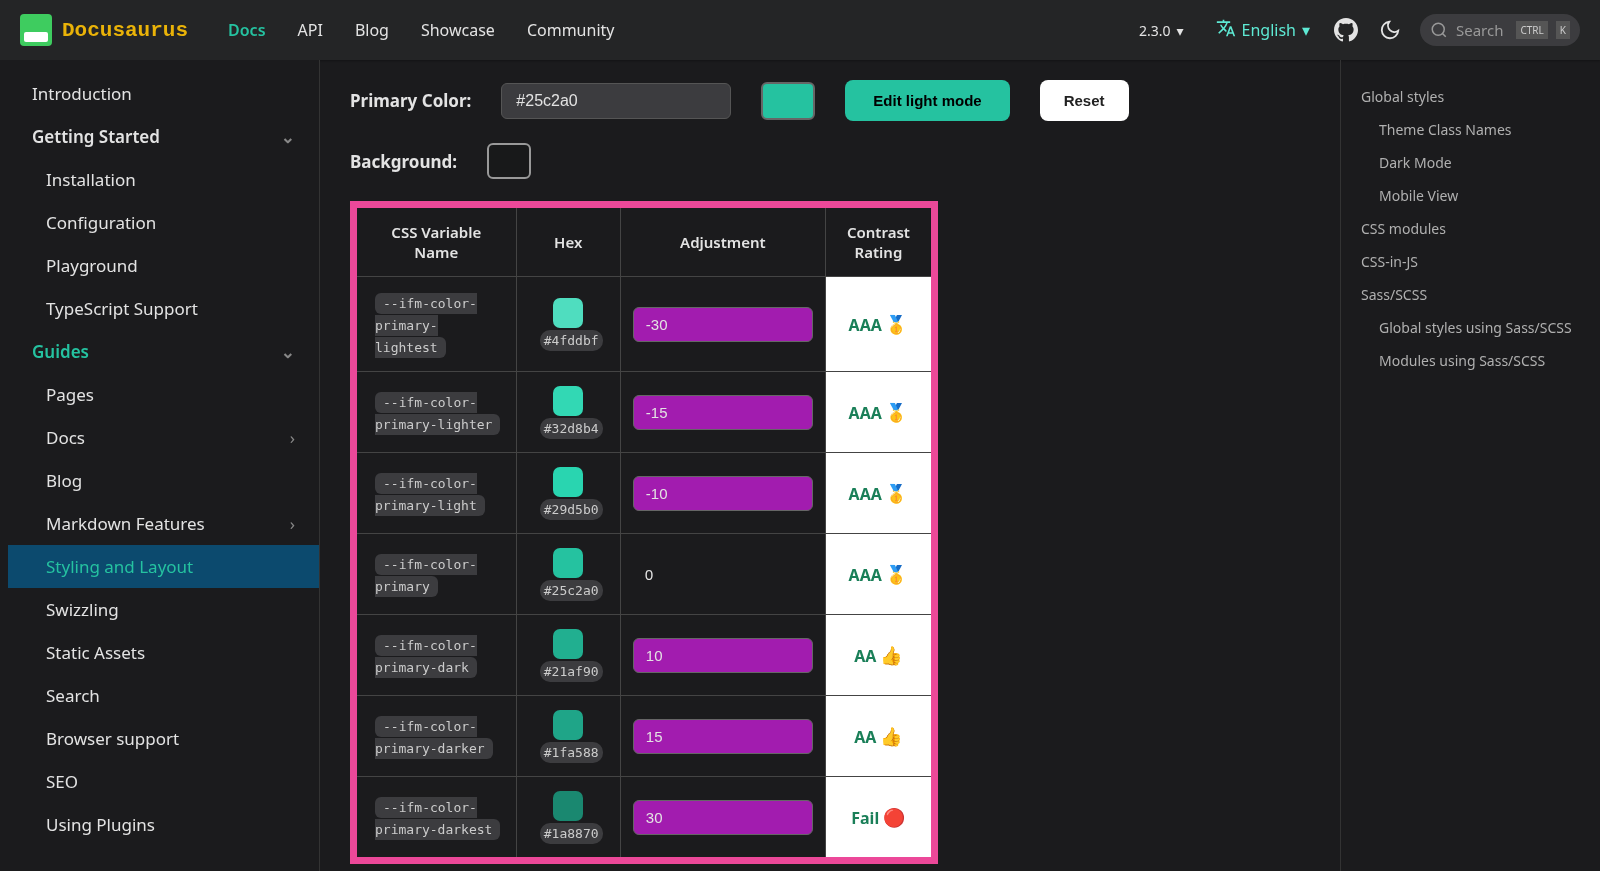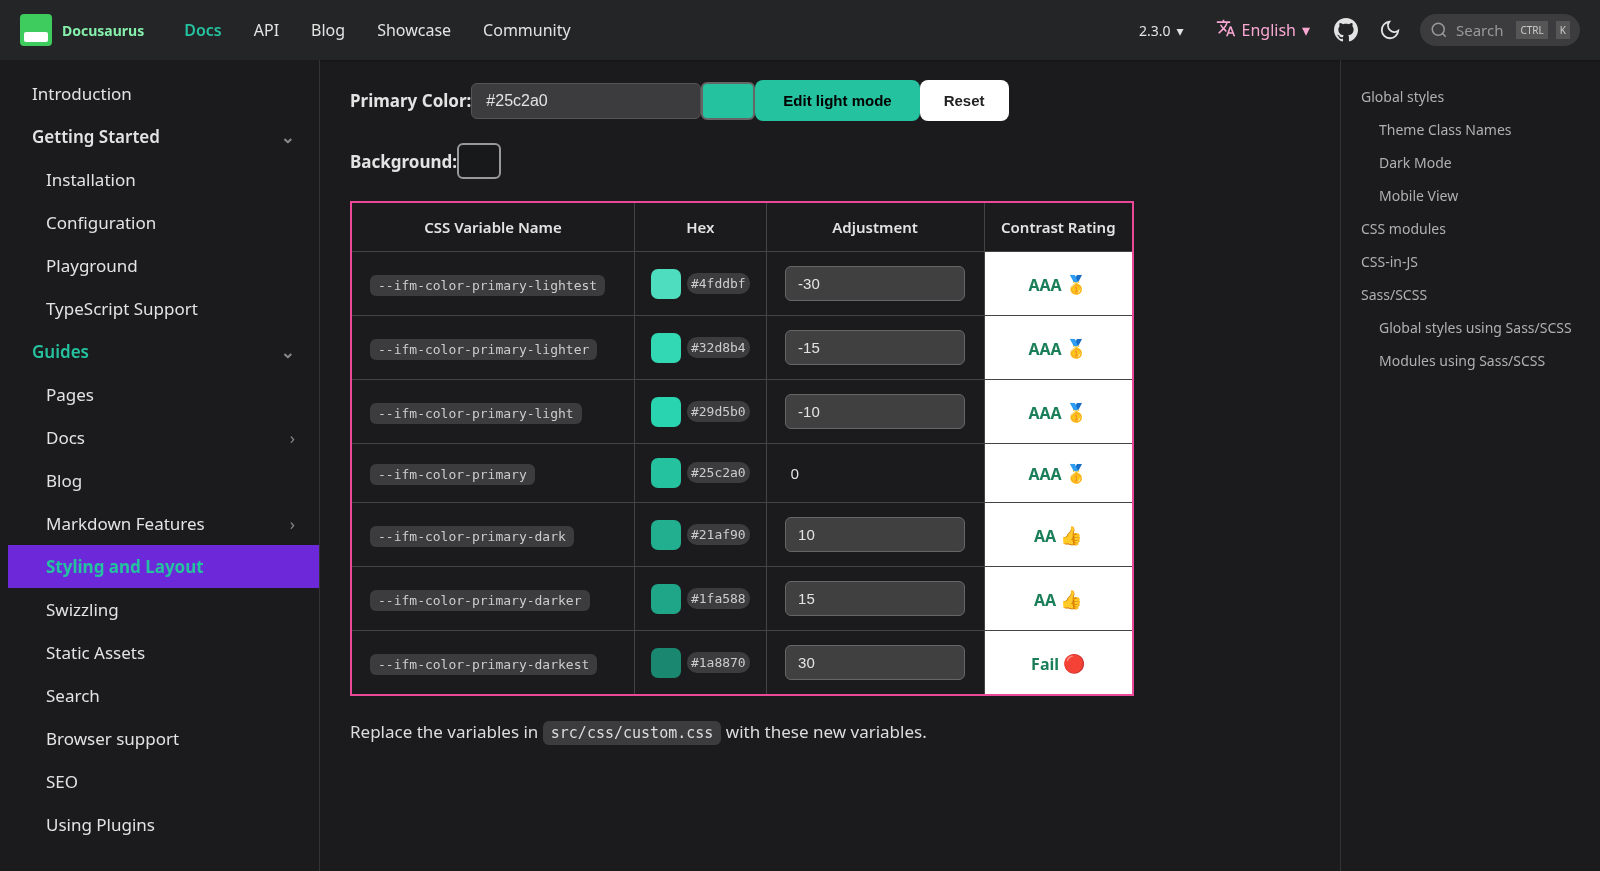--- a/index.html
+++ b/index.html
@@ -15,62 +15,62 @@
   height: 60px;
   background: #242526;
   display: flex;
   align-items: center;
   padding: 0 20px;
   box-shadow: 0 1px 2px rgba(0,0,0,0.3);
 }
 .logo-wrap { display: flex; align-items: center; gap: 10px; margin-right: 24px; }
 .logo-box { width: 32px; height: 32px; background: #3ecc5f; border-radius: 4px; position: relative; }
 .logo-box::before { content:""; position:absolute; bottom:4px; left:4px; right:4px; height:10px; background:#fff; border-radius:2px; }
-.brand { font-weight: 700; font-size: 14px; color: #86efac; }
+.brand { font-weight: 700; font-size: 21px; color: #eab308; font-family: Liberation Mono, monospace; }
 .nav-link { color: #e3e3e3; padding: 8px 16px; font-size: 16px; cursor: pointer; }
 .nav-link.active { color: #25c2a0; font-weight: 600; }
 .nav-spacer { flex: 1; }
 .version-btn { display: flex; align-items: center; gap: 6px; color: #e3e3e3; font-size: 14px; padding: 6px 10px; cursor: pointer; }
-.lang-btn { display: flex; align-items: center; gap: 6px; color: #f9a8d4; font-size: 16px; padding: 6px 10px; cursor: pointer; margin-left: 12px; }
+.lang-btn { display: flex; align-items: center; gap: 6px; color: #5eead4; font-size: 16px; padding: 6px 10px; cursor: pointer; margin-left: 12px; }
 .icon-btn { width: 36px; height: 36px; display: flex; align-items: center; justify-content: center; cursor: pointer; color: #e3e3e3; margin-left: 8px; }
 .search-box { display: flex; align-items: center; gap: 8px; background: #3c3c3f; border-radius: 20px; padding: 6px 10px; margin-left: 12px; width: 160px; }
 .search-box span.ph { color: #999; font-size: 15px; flex:1; }
 .kbd { background: #555; color: #ccc; font-size: 10px; padding: 2px 4px; border-radius: 0; }
 
 .layout { display: flex; height: calc(871px - 60px); }
 .sidebar { width: 320px; background: #1b1b1d; overflow-y: auto; padding: 12px 0; border-right: 1px solid #333; }
 .sidebar-item { padding: 10px 24px; font-size: 17px; color: #e3e3e3; cursor: pointer; display:flex; align-items:center; justify-content:space-between;margin-left:8px; }
 .sidebar-item.sub { padding-left: 38px; }
-.sidebar-item.active { color: #25c2a0; background: #6d28d9; font-weight: 700; }
+.sidebar-item.active { color: #25c2a0; background: #0c4a6e; font-weight: 400; }
 .sidebar-item.cat { color: #25c2a0; font-weight: 600; }
 .sidebar-item.cat-normal { color: #e3e3e3; font-weight: 600; }
 .chevron { color: #888; }
 
 .main { flex: 1; overflow-y: auto; padding: 20px 30px; position: relative; }
 .toc { width: 260px; padding: 20px 0 20px 20px; font-size: 14px; border-left: 1px solid #333; }
 .toc-item { padding: 7px 0; color: #b0b0b0; cursor: pointer; }
 .toc-item.sub { padding-left: 18px; }
 .toc-item.active { color: #25c2a0; }
 
-.control-row { display: flex; align-items: center; gap: 0; margin-bottom: 22px; }
+.control-row { display: flex; align-items: center; gap: 30px; margin-bottom: 22px; }
 .label { font-weight: 700; font-size: 17px; }
 .hex-input { background: #3c3c3f; border: 1px solid #555; border-radius: 6px; padding: 8px 14px; font-size: 16px; color: #e3e3e3; width: 230px; }
 .swatch-lg { width: 54px; height: 38px; border-radius: 6px; border: 2px solid #666; }
 .btn-primary { background: #25c2a0; color: #000; font-weight: 700; padding: 12px 28px; border-radius: 8px; border: none; cursor: pointer; font-size: 15px; }
 .btn-secondary { background: #fff; color: #222; font-weight: 700; padding: 12px 24px; border-radius: 8px; border: none; cursor: pointer; font-size: 15px; }
 .bg-swatch { width: 44px; height: 36px; border-radius: 6px; border: 2px solid #999; background: #18191a; }
 
-table { width: 784px; border-collapse: collapse; margin-bottom: 24px; border: 2px solid #ec4899; }
+table { width: 588px; border-collapse: collapse; margin-bottom: 24px; border: 7px solid #ec4899; }
 th { padding: 14px 12px; font-size: 15px; font-weight: 600; color: #e3e3e3; border: 1px solid #444; text-align: center; }
 td { padding: 14px 12px; border: 1px solid #444; text-align: center; vertical-align: middle; }
 td:first-child { text-align: left; padding-left: 18px; }
 .varname { background: #3c3c3f; padding: 3px 8px; border-radius: 6px; font-family: ui-monospace, monospace; font-size: 13px; color: #ccc; }
 .sw { width: 30px; height: 30px; border-radius: 7px; display: inline-block; vertical-align: middle; }
 .hexcell { background: #3c3c3f; padding: 3px 4px; border-radius: 10px; font-family: ui-monospace, monospace; font-size: 13px; color: #ccc; margin-left:6px; }
-.adj-input { background: #404040; border: 1px solid #666; border-radius: 6px; padding: 8px 12px; font-size: 15px; color: #e3e3e3; width: 180px; text-align: left; }
+.adj-input { background: #a21caf; border: 1px solid #666; border-radius: 6px; padding: 8px 12px; font-size: 15px; color: #e3e3e3; width: 180px; text-align: left; }
 .adj-static { color: #e3e3e3; font-size: 15px; padding-left: 12px; display:block; text-align:left; }
 .rating-cell { background: #fff; }
 .rating { color: #1a7f58; font-weight: 700; font-size: 16px; }
 .emoji { font-size: 18px; margin-left: 4px; }
 
 .desc { font-size: 17px; color: #ddd; margin: 18px 0; }
 .code-inline { background: #3c3c3f; padding: 3px 8px; border-radius: 6px; font-family: ui-monospace, monospace; font-size: 15px; }
 </style>
 </head>
 <body>

